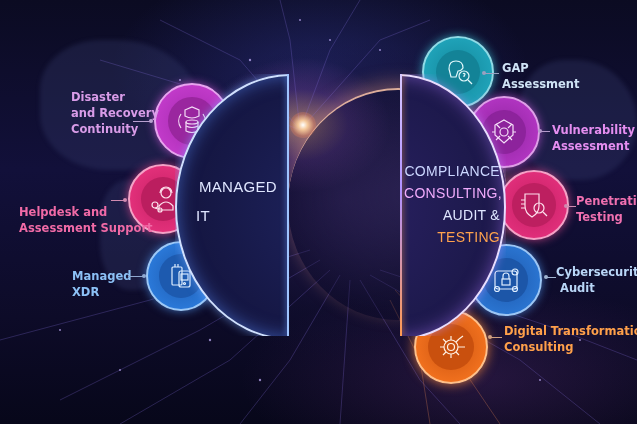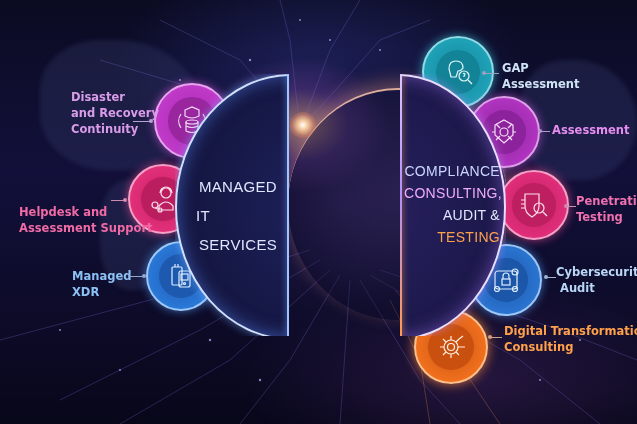--- a/index.html
+++ b/index.html
@@ -244,20 +244,21 @@
 </div>
 
 <div class="connector conn-r" style="left:484px;top:73px;width:15px;background:#9aa0c0;"></div>
 <div class="label" style="left:502px;top:60px;color:#cfe3f5;">
   <span>GAP</span>
   <span>Assessment</span>
 </div>
 
 <div class="connector conn-r" style="left:540px;top:131px;width:10px;background:#b49acb;"></div>
 <div class="label" style="left:552px;top:122px;color:#e58ef0;">
+  <span>Vulnerability</span>
   <span>Assessment</span>
 </div>
 
 <div class="connector conn-r" style="left:566px;top:206px;width:10px;background:#d08ab0;"></div>
 <div class="label" style="left:576px;top:193px;color:#f070b0;">
   <span>Penetration</span>
   <span>Testing</span>
 </div>
 
 <div class="connector conn-r" style="left:546px;top:277px;width:10px;background:#9fb3d0;"></div>
@@ -277,21 +278,20 @@
   <div class="edge"></div>
 </div>
 <div class="half half-right">
   <div class="disc"></div>
   <div class="edge"></div>
 </div>
 
 <div class="center-title ct-left">
   <span style="padding-left:3px;">MANAGED</span>
   <span>IT</span>
-  <span style="padding-left:3px;">SERVICES</span>
 </div>
 
 <div class="center-title ct-right">
   <span style="color:#cbd6ff;">COMPLIANCE</span>
   <span style="color:#f0abfc;">CONSULTING,</span>
   <span style="color:#dfe6ff;">AUDIT &amp;</span>
   <span style="color:#ffa24d;">TESTING</span>
 </div>
 
 </body></html>

